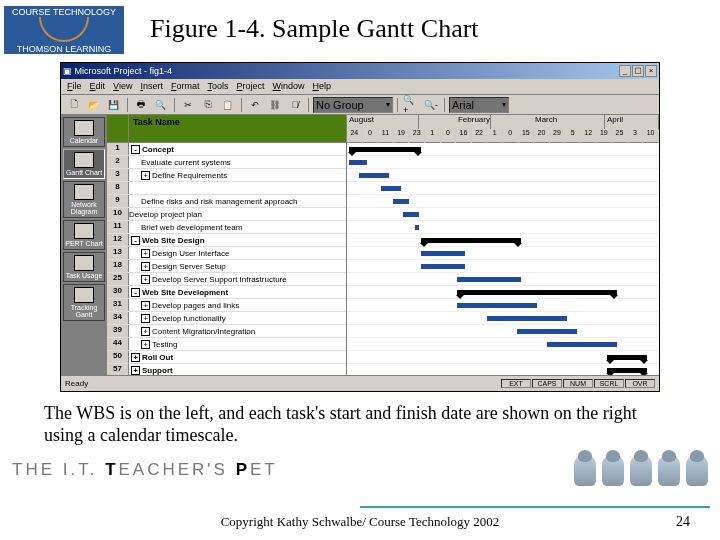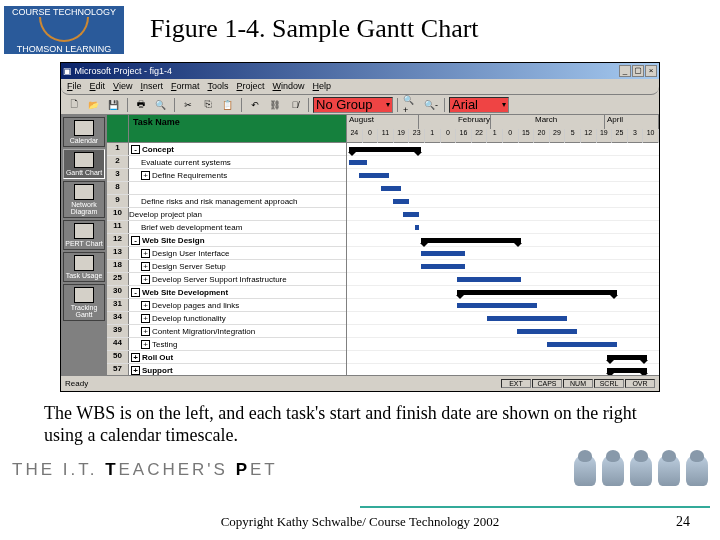--- a/index.html
+++ b/index.html
@@ -6,35 +6,35 @@
   body { width: 720px; height: 540px; background: #fff; font-family: Arial, sans-serif; overflow: hidden; }
   .slide { width: 720px; height: 540px; position: relative; }
   .logo { position: absolute; top: 6px; left: 4px; width: 120px; height: 48px; background: #2a5a9a; display: flex; flex-direction: column; align-items: center; justify-content: center; color: #fff; font-size: 9px; }
   .logo .arc { width: 50px; height: 25px; border: 2px solid #c83; border-top: none; border-radius: 0 0 50px 50px; margin-bottom: 2px; }
   .title { position: absolute; top: 14px; left: 150px; font-size: 26px; font-family: "Times New Roman", serif; }
   .ms-window { position: absolute; top: 62px; left: 60px; width: 600px; height: 330px; border: 1px solid #000; background: #d4d0c8; font-size: 9px; }
   .titlebar { height: 16px; background: linear-gradient(to right, #0a246a, #a6caf0); color: #fff; display: flex; align-items: center; padding: 0 2px; justify-content: space-between; }
   .titlebar .t { display: flex; align-items: center; gap: 3px; }
   .titlebar .btns { display: flex; gap: 1px; }
   .titlebar .btns div { width: 12px; height: 12px; background: #d4d0c8; border: 1px solid #808080; font-size: 8px; text-align: center; line-height: 10px; color: #000; }
-  .menubar { height: 16px; display: flex; gap: 8px; padding: 2px 6px; border-bottom: 1px solid #808080; background: #d4d0c8; border-radius: 8px; }
+  .menubar { height: 16px; display: flex; gap: 8px; padding: 2px 6px; border-bottom: 1px solid #808080; background: #d4d0c8; }
   .menubar span { font-size: 9px; text-decoration: underline; text-decoration-color: transparent; }
   .menubar span::first-letter { text-decoration: underline; }
   .toolbar { height: 20px; border-bottom: 1px solid #808080; display: flex; align-items: center; gap: 2px; padding: 0 4px; background: #d4d0c8; }
   .tbtn { width: 18px; height: 16px; border: 1px solid #d4d0c8; background: #d4d0c8; display: inline-flex; align-items: center; justify-content: center; font-size: 9px; }
   .tsep { width: 1px; height: 14px; background: #808080; margin: 0 2px; }
-  .combo { height: 16px; background: #ef4444; border: 1px inset #808080; font-size: 13px; padding: 0 2px; display: inline-flex; align-items: center; justify-content: space-between; }
+  .combo { height: 16px; background: #737373; border: 1px inset #808080; font-size: 11px; padding: 0 2px; display: inline-flex; align-items: center; justify-content: space-between; }
   .combo::after { content: "▾"; font-size: 8px; color: #000; margin-left: 4px; }
   .main { display: flex; height: calc(100% - 68px); }
   .sidebar { width: 46px; background: #808080; display: flex; flex-direction: column; gap: 2px; padding: 2px; }
   .sidebar .sitem { background: #808080; border: 1px solid #404040; color: #fff; font-size: 7px; text-align: center; padding: 2px 0; display: flex; flex-direction: column; align-items: center; gap: 1px; }
   .sidebar .sitem.active { border: 1px inset #fff; background: #606060; }
   .sidebar .sicon { width: 20px; height: 16px; background: #d4d0c8; border: 1px solid #000; }
   .tasktable { width: 240px; background: #fff; border-right: 1px solid #808080; overflow: hidden; }
-  .tasktable .hdr { height: 28px; background: #15803d; border-bottom: 1px solid #808080; display: flex; }
+  .tasktable .hdr { height: 28px; background: #4d7c0f; border-bottom: 1px solid #808080; display: flex; }
   .tasktable .hdr .col0 { width: 22px; border-right: 1px solid #808080; }
   .tasktable .hdr .col1 { flex: 1; font-size: 9px; font-weight: bold; padding: 2px 4px; }
   .taskrow { display: flex; height: 13px; border-bottom: 1px solid #ddd; font-size: 8px; }
   .taskrow .rn { width: 22px; background: #d4d0c8; border-right: 1px solid #808080; text-align: center; font-weight: bold; }
   .taskrow .tn { flex: 1; padding-left: 2px; white-space: nowrap; overflow: hidden; display: flex; align-items: center; }
   .taskrow.summary .tn { font-weight: bold; }
   .exp { display: inline-block; width: 9px; height: 9px; border: 1px solid #000; text-align: center; line-height: 7px; font-size: 8px; margin-right: 2px; }
   .gantt { flex: 1; background: #fff; position: relative; overflow: hidden; }
   .gantt-hdr { height: 28px; background: #d4d0c8; border-bottom: 1px solid #808080; }
   .gantt-hdr .months { display: flex; height: 14px; font-size: 8px; }

